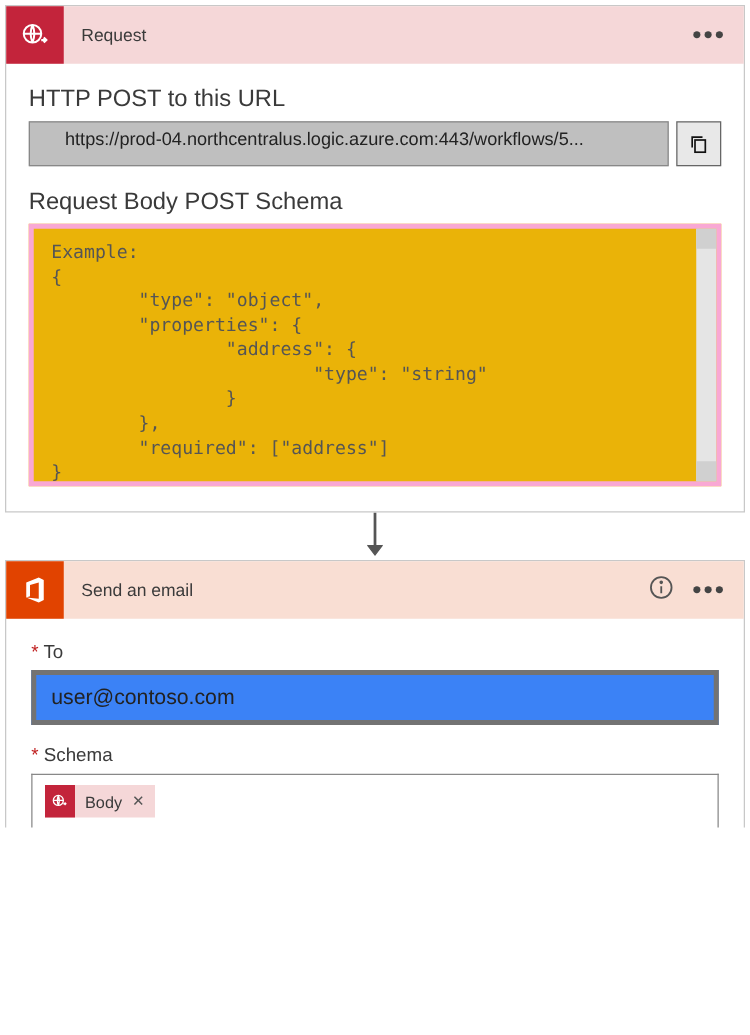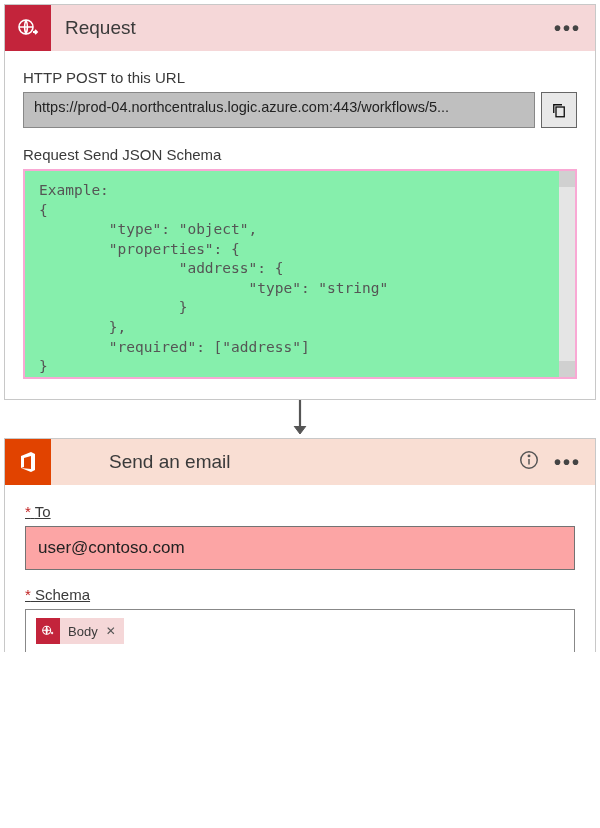--- a/index.html
+++ b/index.html
@@ -15,33 +15,33 @@
       background: #fff;
       margin-bottom: 0;
     }
     .card-header {
       display: flex;
       align-items: center;
       height: 46px;
       padding-right: 14px;
     }
     .request-header { background: #f5d7d8; }
-    .email-header { background: #f9ded3; gap: 44px; }
+    .email-header { background: #f9ded3; }
     .icon-box {
       width: 46px;
       height: 46px;
       display: flex;
       align-items: center;
       justify-content: center;
       flex-shrink: 0;
     }
     .request-icon-box { background: #c3243b; }
     .email-icon-box { background: #e14300; }
     .card-title {
-      font-size: 19px;
+      font-size: 14px;
       color: #3a3a3a;
       margin-left: 14px;
       flex: 1;
       font-weight: 400;
     }
     .header-actions {
       display: flex;
       align-items: center;
       gap: 14px;
     }
@@ -53,57 +53,57 @@
       cursor: pointer;
       line-height: 1;
     }
     .info-icon {
       cursor: pointer;
     }
     .card-body {
       padding: 18px 18px 20px 18px;
     }
     .field-label {
-      font-size: 15px;
+      font-size: 19px;
       color: #3a3a3a;
       margin-bottom: 6px;
     }
     .url-row {
       display: flex;
       gap: 6px;
       margin-bottom: 18px;
     }
     .url-input {
       flex: 1;
       background: #bfbfbf;
       border: 1px solid #888;
-      padding: 6px 10px;
+      padding: 6px 28px;
       font-size: 14.5px;
       color: #222;
       height: 36px;
       overflow: hidden;
       white-space: nowrap;
       text-overflow: ellipsis;
     }
     .copy-btn {
       width: 36px;
       height: 36px;
       border: 1px solid #666;
       background: #e8e8e8;
       display: flex;
       align-items: center;
       justify-content: center;
       cursor: pointer;
     }
     .schema-box {
-      border: 2px solid #f9a8d4;
+      border: 4px solid #f9a8d4;
       width: 100%;
       height: 210px;
       position: relative;
-      background: #86efac;
+      background: #eab308;
     }
     .schema-content {
       font-family: Consolas, monospace;
       font-size: 14.5px;
       color: #555;
       padding: 10px 20px 10px 14px;
       white-space: pre;
       line-height: 1.35;
       height: 100%;
       overflow: hidden;
@@ -136,31 +136,30 @@
       align-items: center;
       height: 38px;
       margin: 0;
     }
     .req-star { color: #c02020; }
     .email-label {
       font-size: 15px;
       color: #3a3a3a;
       margin-bottom: 6px;
       margin-top: 16px;
-      text-decoration: underline;
     }
     .email-label:first-child { margin-top: 0; }
     .text-input {
       width: 100%;
-      border: 1px solid #737373;
+      border: 4px solid #737373;
       padding: 10px 12px;
       font-size: 17px;
       color: #222;
       height: 44px;
-      background: #fca5a5;
+      background: #3b82f6;
     }
     .body-token-row {
       border: 1px solid #888;
       border-bottom: none;
       padding: 8px 10px;
       display: flex;
     }
     .body-token {
       display: inline-flex;
       align-items: center;
@@ -210,21 +209,21 @@
     <div class="field-label">HTTP POST to this URL</div>
     <div class="url-row">
       <div class="url-input">https://prod-04.northcentralus.logic.azure.com:443/workflows/5...</div>
       <div class="copy-btn">
         <svg width="18" height="18" viewBox="0 0 24 24" fill="none" stroke="#111" stroke-width="1.8">
           <rect x="8" y="8" width="11" height="13"></rect>
           <path d="M5 16 V5 h11"></path>
         </svg>
       </div>
     </div>
-    <div class="field-label">Request Send JSON Schema</div>
+    <div class="field-label">Request Body POST Schema</div>
     <div class="schema-box">
       <div class="schema-content">Example:
 {
         "type": "object",
         "properties": {
                 "address": {
                         "type": "string"
                 }
         },
         "required": ["address"]

